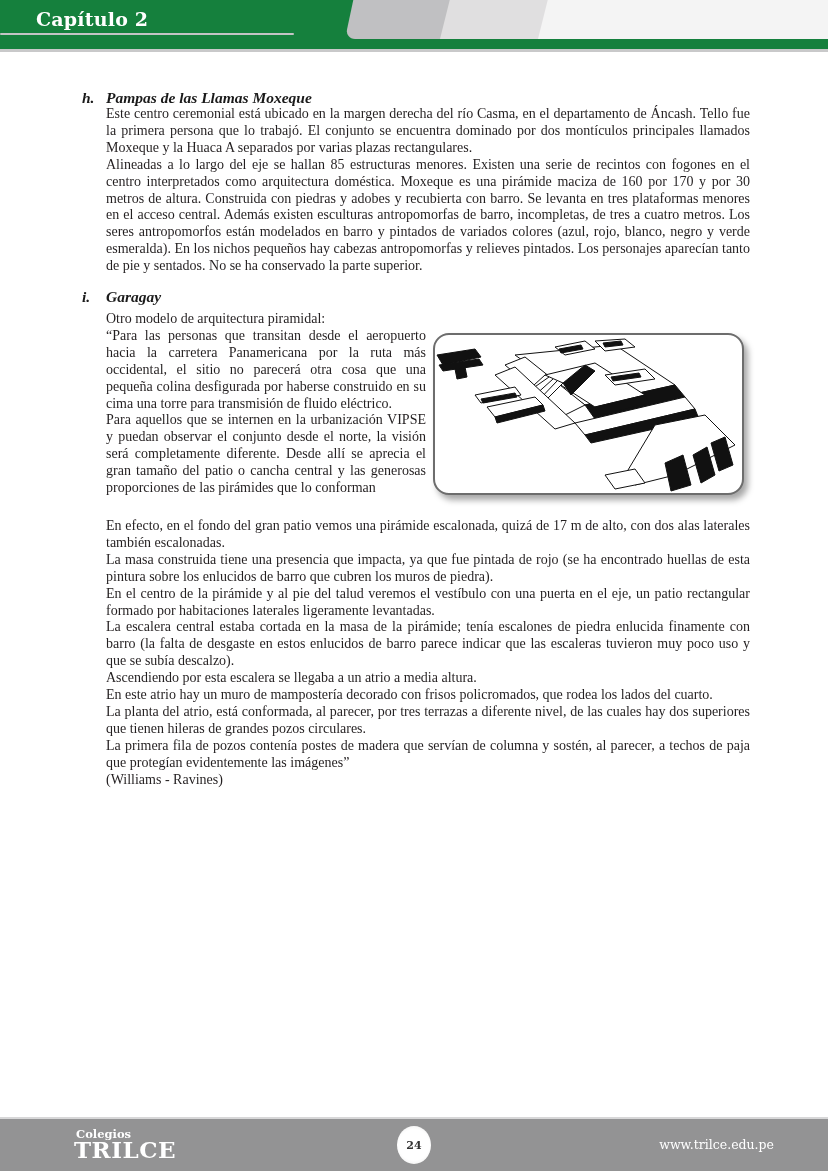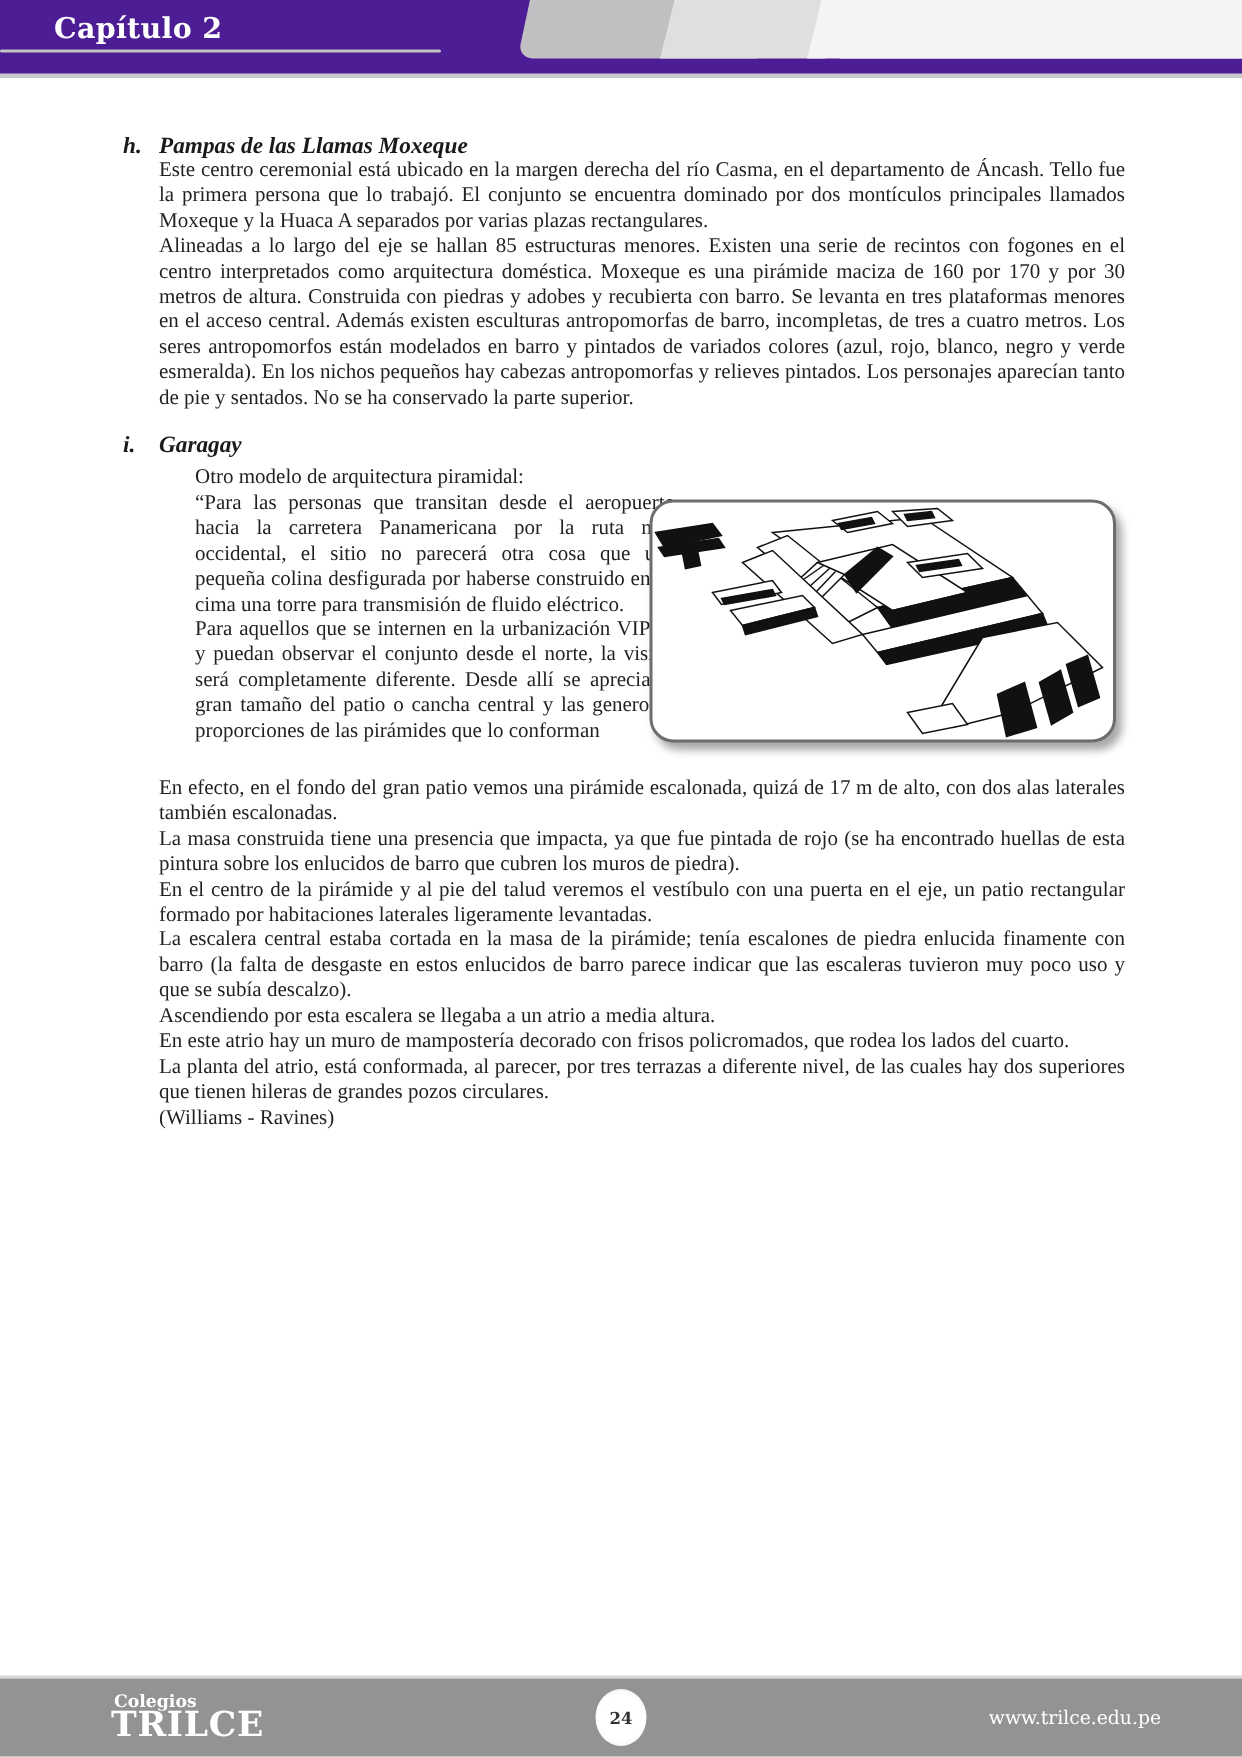--- a/index.html
+++ b/index.html
@@ -5,21 +5,21 @@
     html, body { margin: 0; padding: 0; }
     body {
       width: 828px; height: 1171px; position: relative; overflow: hidden;
       background: #ffffff;
       font-family: "Liberation Serif", serif;
       color: #231f20;
     }
     
     .header {
       position: absolute; left: 0; top: 0; width: 828px; height: 51px;
-      background: #4c1d95;
+      background: #15803d;
       overflow: hidden;
     }
     .header-bottom-line {
       position: absolute; left: 0; top: 49px; width: 828px; height: 3px; background: #c9c9ca;
     }
     .header-title {
       position: absolute; left: 36px; top: 8px;
       font-family: "DejaVu Serif", serif; font-weight: bold; font-size: 19px;
       color: #ffffff; letter-spacing: 0.2px;
     }
@@ -50,21 +50,21 @@
       font-family: "Liberation Serif", serif; font-weight: bold; font-style: italic;
       font-size: 15.5px; color: #1a1a1a;
     }
     .section-heading .marker { display: inline-block; width: 24px; }
     .para-block {
       position: absolute; left: 106px; width: 644px;
       font-size: 14px; line-height: 16.9px; text-align: justify;
       color: #231f20;
     }
     .para-block p { margin: 0; }
-    .narrow { width: 320px; margin-left: 24px; }
+    .narrow { width: 320px; }
 
     
     .figure {
       position: absolute; left: 433px; top: 333px; width: 307px; height: 158px;
       border: 2px solid #6d6d6d; border-radius: 16px; background: #ffffff;
       box-shadow: 4px 5px 6px rgba(0,0,0,0.35);
       overflow: hidden;
     }
     .figure svg { width: 100%; height: 100%; display: block; }
 
@@ -169,20 +169,21 @@
 </div>
 
 <div class="para-block" style="top:518px;">
   <p>En efecto, en el fondo del gran patio vemos una pirámide escalonada, quizá de 17 m de alto, con dos alas laterales también escalonadas.</p>
   <p>La masa construida tiene una presencia que impacta, ya que fue pintada de rojo (se ha encontrado huellas de esta pintura sobre los enlucidos de barro que cubren los muros de piedra).</p>
   <p>En el centro de la pirámide y al pie del talud veremos el vestíbulo con una puerta en el eje, un patio rectangular formado por habitaciones laterales ligeramente levantadas.</p>
   <p>La escalera central estaba cortada en la masa de la pirámide; tenía escalones de piedra enlucida finamente con barro (la falta de desgaste en estos enlucidos de barro parece indicar que las escaleras tuvieron muy poco uso y que se subía descalzo).</p>
   <p>Ascendiendo por esta escalera se llegaba a un atrio a media altura.</p>
   <p>En este atrio hay un muro de mampostería decorado con frisos policromados, que rodea los lados del cuarto.</p>
   <p>La planta del atrio, está conformada, al parecer, por tres terrazas a diferente nivel, de las cuales hay dos superiores que tienen hileras de grandes pozos circulares.</p>
+  <p>La primera fila de pozos contenía postes de madera que servían de columna y sostén, al parecer, a techos de paja que protegían evidentemente las imágenes”</p>
   <p>(Williams - Ravines)</p>
 </div>
 
 <div class="footer-topline"></div>
 <div class="footer">
   <div class="brand-small">Colegios</div>
   <div class="brand-big">TRILCE</div>
   <div class="page-badge">
     <span>24</span>
   </div>

